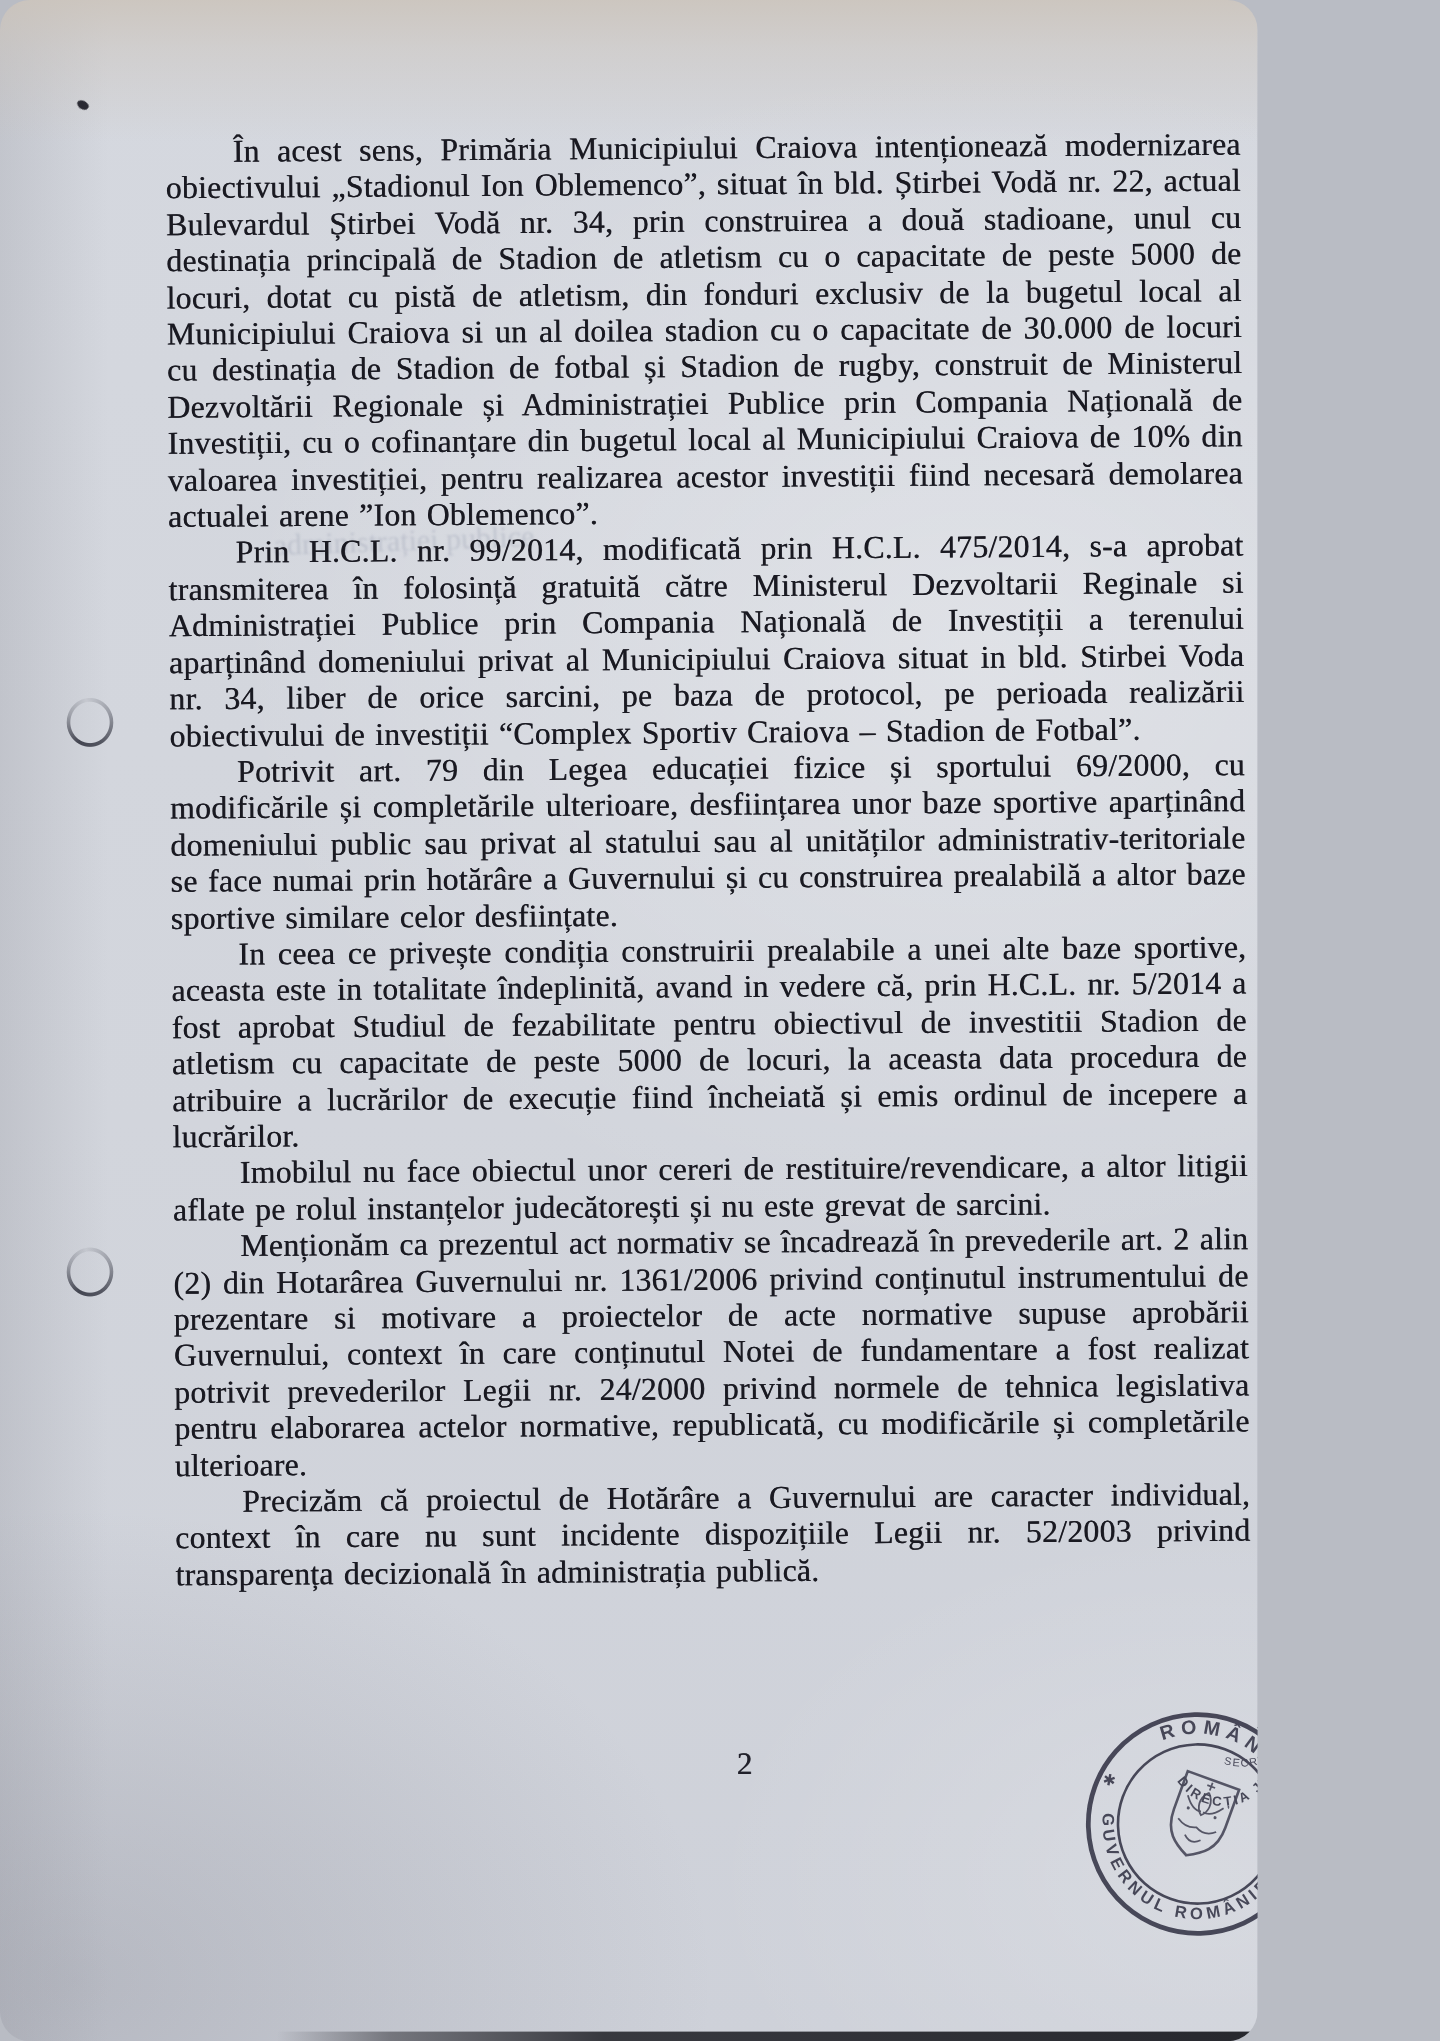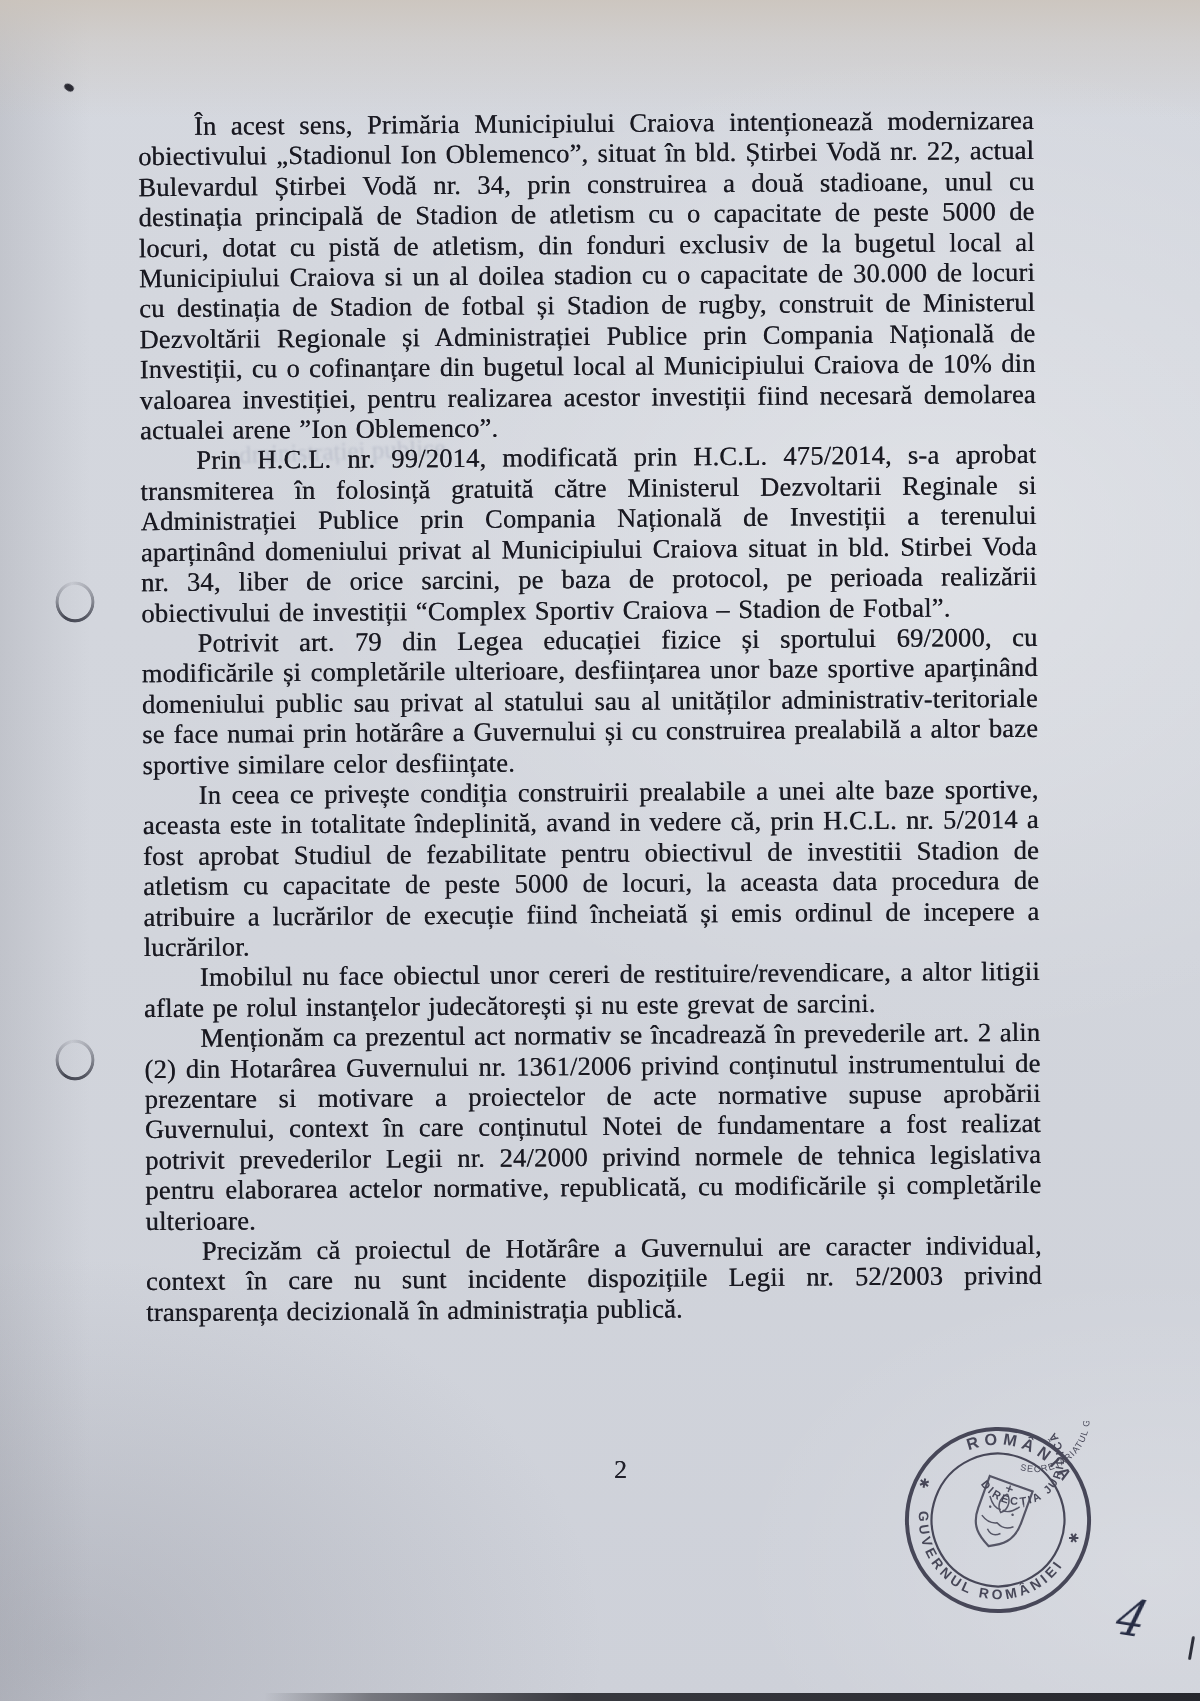--- a/index.html
+++ b/index.html
@@ -1,26 +1,27 @@
 <!DOCTYPE html>
 <html lang="ro"><head>
 <meta charset="utf-8">
 <style>
   html,body{margin:0;padding:0;background:#b9bcc4;}
   .page{
     position:relative;
-    width:1200px;height:1701px;
+    width:1048px;height:1701px;
     overflow:hidden;
     background:
       linear-gradient(180deg, rgba(203,195,186,.85) 0px, rgba(203,195,186,.45) 42px, rgba(203,195,186,0) 118px),
       linear-gradient(90deg, rgba(130,131,140,.22) 0px, rgba(130,131,140,0) 90px),
       radial-gradient(900px 720px at 78% 32%, rgba(255,255,255,.28), rgba(255,255,255,0) 70%),
       radial-gradient(760px 560px at 6% 97%, rgba(118,120,132,.28), rgba(118,120,132,0) 70%),
       radial-gradient(600px 420px at 96% 92%, rgba(255,255,255,.18), rgba(255,255,255,0) 70%),
       linear-gradient(180deg,#d5d8df 0%,#d2d5dc 55%,#ced1d9 100%);
+    border-radius: 25px;
   }
   
   .doc-text{
     position:absolute;left:142px;top:108px;width:896px;
     font-family:"Liberation Serif","DejaVu Serif",serif;
     font-size:26.5px;line-height:30.4px;
     color:#191921;
     text-align:justify;
     letter-spacing:.2px;word-spacing:1.6px;
     transform:rotate(-.4deg);

